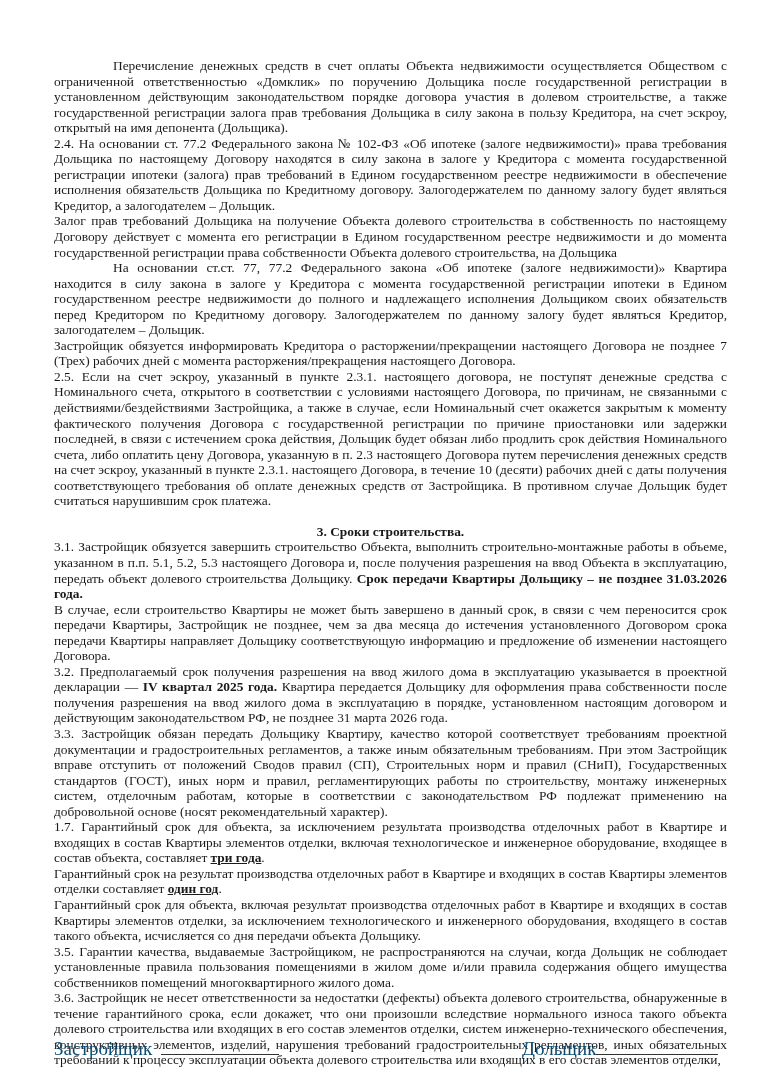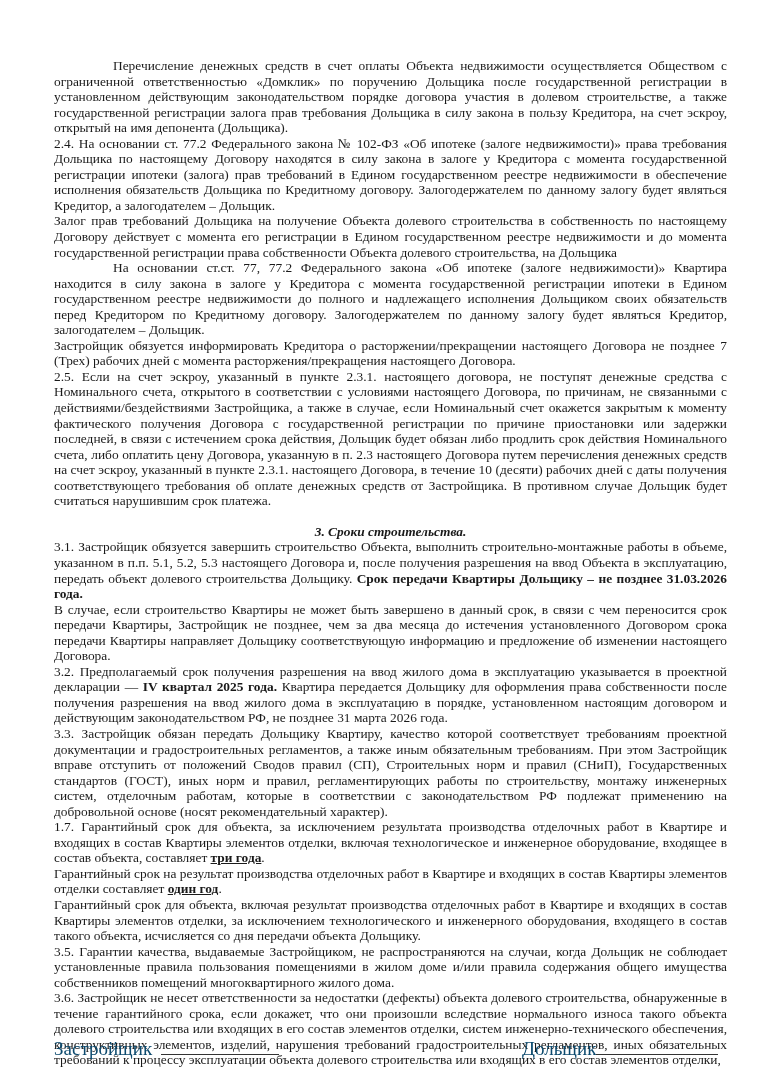--- a/index.html
+++ b/index.html
@@ -4,21 +4,21 @@
 <style>
   html, body { margin: 0; padding: 0; background: #ffffff; }
   body { width: 764px; height: 1080px; overflow: hidden; position: relative; }
   .page {
     position: absolute; left: 54px; top: 58px; width: 673px;
     font-family: "Liberation Serif", serif; font-size: 13.4px; line-height: 15.55px;
     color: #1a1a1a; text-align: justify;
   }
   .page p { margin: 0; }
   .indent { text-indent: 59px; }
-  .heading { text-align: center; font-weight: bold; margin-top: 15px !important; font-style: italic; }
+  .heading { text-align: center; font-weight: bold; margin-top: 15px !important; }
   b { font-weight: bold; }
   u { text-decoration: underline; }
   .sign {
     position: absolute; top: 1038px; font-family: "Liberation Serif", serif; font-size: 19px; color: #0c4a6e;
   }
   .sign-left { left: 54px; }
   .sign-right { left: 522px; font-family: Liberation Serif, serif; }
   .line { display: inline-block; border-bottom: 1px solid #333; vertical-align: baseline; height: 1px; }
 </style>
 </head>

